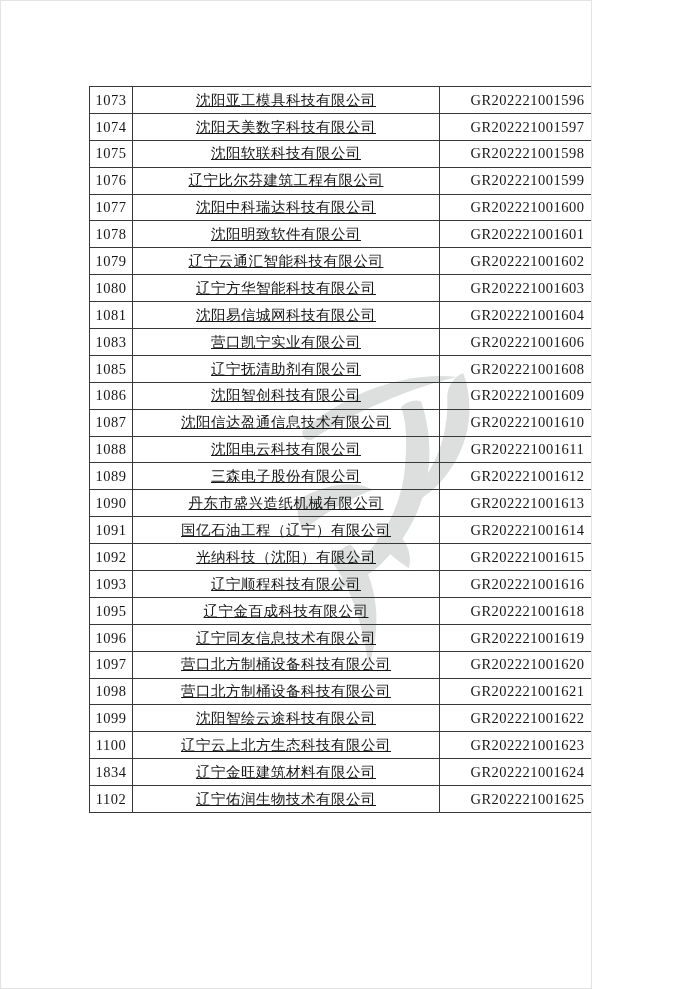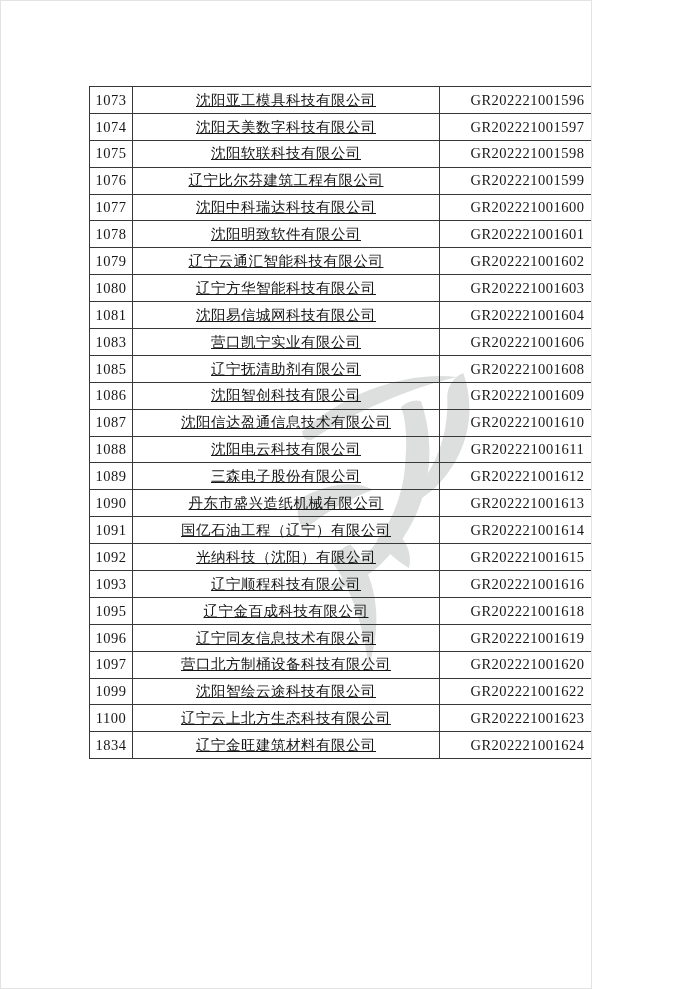--- a/index.html
+++ b/index.html
@@ -207,35 +207,45 @@
       <td class="col-company">辽宁同友信息技术有限公司</td>
       <td class="col-code">GR202221001619</td>
     </tr>
 
     <tr>
       <td class="col-no">1097</td>
       <td class="col-company">营口北方制桶设备科技有限公司</td>
       <td class="col-code">GR202221001620</td>
     </tr>
 
+    <tr>
+      <td class="col-no">1098</td>
+      <td class="col-company">营口北方制桶设备科技有限公司</td>
+      <td class="col-code">GR202221001621</td>
+    </tr>
 
     <tr>
       <td class="col-no">1099</td>
       <td class="col-company">沈阳智绘云途科技有限公司</td>
       <td class="col-code">GR202221001622</td>
     </tr>
 
     <tr>
       <td class="col-no">1100</td>
       <td class="col-company">辽宁云上北方生态科技有限公司</td>
       <td class="col-code">GR202221001623</td>
     </tr>
 
     <tr>
       <td class="col-no">1834</td>
       <td class="col-company">辽宁金旺建筑材料有限公司</td>
       <td class="col-code">GR202221001624</td>
     </tr>
 
+    <tr>
+      <td class="col-no">1102</td>
+      <td class="col-company">辽宁佑润生物技术有限公司</td>
+      <td class="col-code">GR202221001625</td>
+    </tr>
   </tbody>
   </table>
 
 </div>
 
 </body></html>

